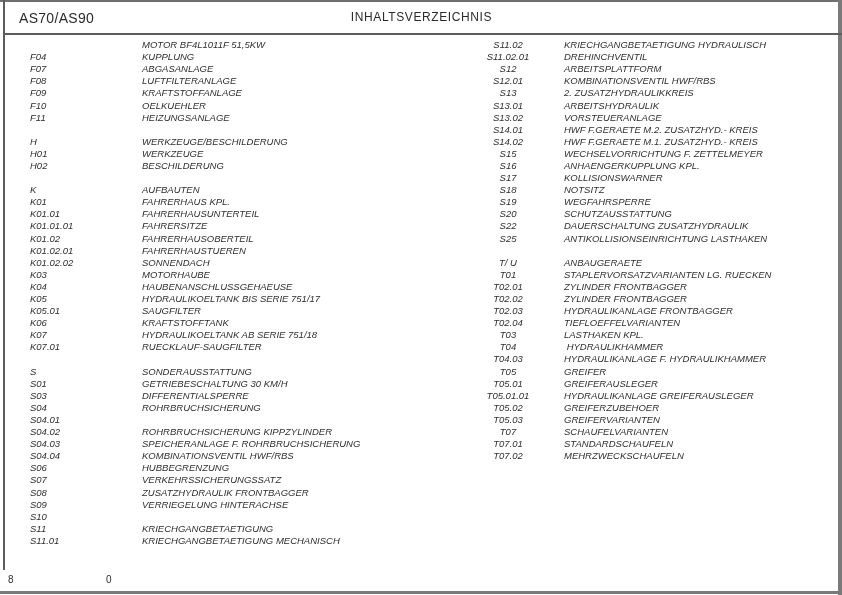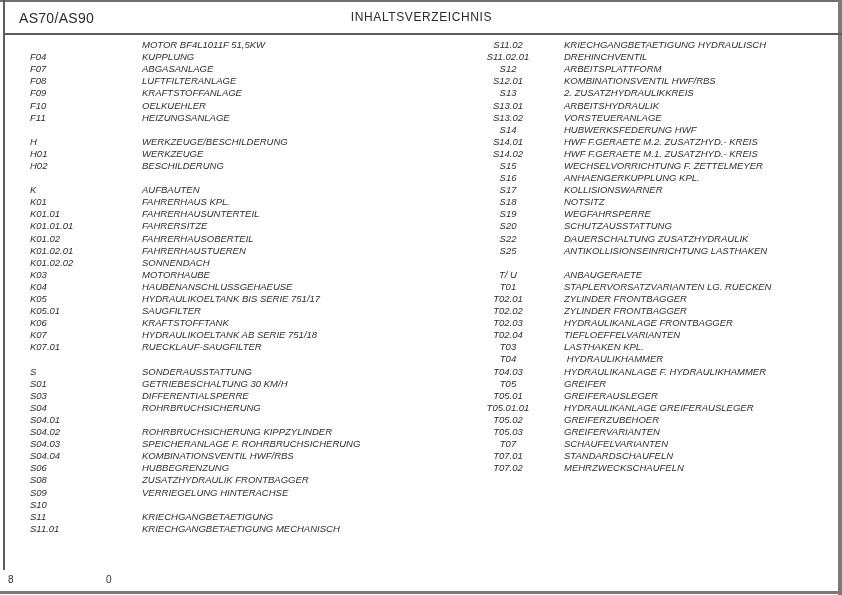--- a/index.html
+++ b/index.html
@@ -242,20 +242,24 @@
       </div>
       <div class="toc-row">
         <span class="toc-code">S04.04</span>
         <span class="toc-desc">KOMBINATIONSVENTIL HWF/RBS</span>
       </div>
       <div class="toc-row">
         <span class="toc-code">S06</span>
         <span class="toc-desc">HUBBEGRENZUNG</span>
       </div>
       <div class="toc-row">
+        <span class="toc-code">S07</span>
+        <span class="toc-desc">VERKEHRSSICHERUNGSSATZ</span>
+      </div>
+      <div class="toc-row">
         <span class="toc-code">S08</span>
         <span class="toc-desc">ZUSATZHYDRAULIK FRONTBAGGER</span>
       </div>
       <div class="toc-row">
         <span class="toc-code">S09</span>
         <span class="toc-desc">VERRIEGELUNG HINTERACHSE</span>
       </div>
       <div class="toc-row">
         <span class="toc-code">S10</span>
       </div>
@@ -289,24 +293,20 @@
         <span class="toc-code">S13</span>
         <span class="toc-desc">2. ZUSATZHYDRAULIKKREIS</span>
       </div>
       <div class="toc-row">
         <span class="toc-code">S13.01</span>
         <span class="toc-desc">ARBEITSHYDRAULIK</span>
       </div>
       <div class="toc-row">
         <span class="toc-code">S13.02</span>
         <span class="toc-desc">VORSTEUERANLAGE</span>
-      </div>
-      <div class="toc-row">
-        <span class="toc-code">S14</span>
-        <span class="toc-desc">HUBWERKSFEDERUNG HWF</span>
       </div>
       <div class="toc-row">
         <span class="toc-code">S14.01</span>
         <span class="toc-desc">HWF F.GERAETE M.2. ZUSATZHYD.- KREIS</span>
       </div>
       <div class="toc-row">
         <span class="toc-code">S14.02</span>
         <span class="toc-desc">HWF F.GERAETE M.1. ZUSATZHYD.- KREIS</span>
       </div>
       <div class="toc-row">

